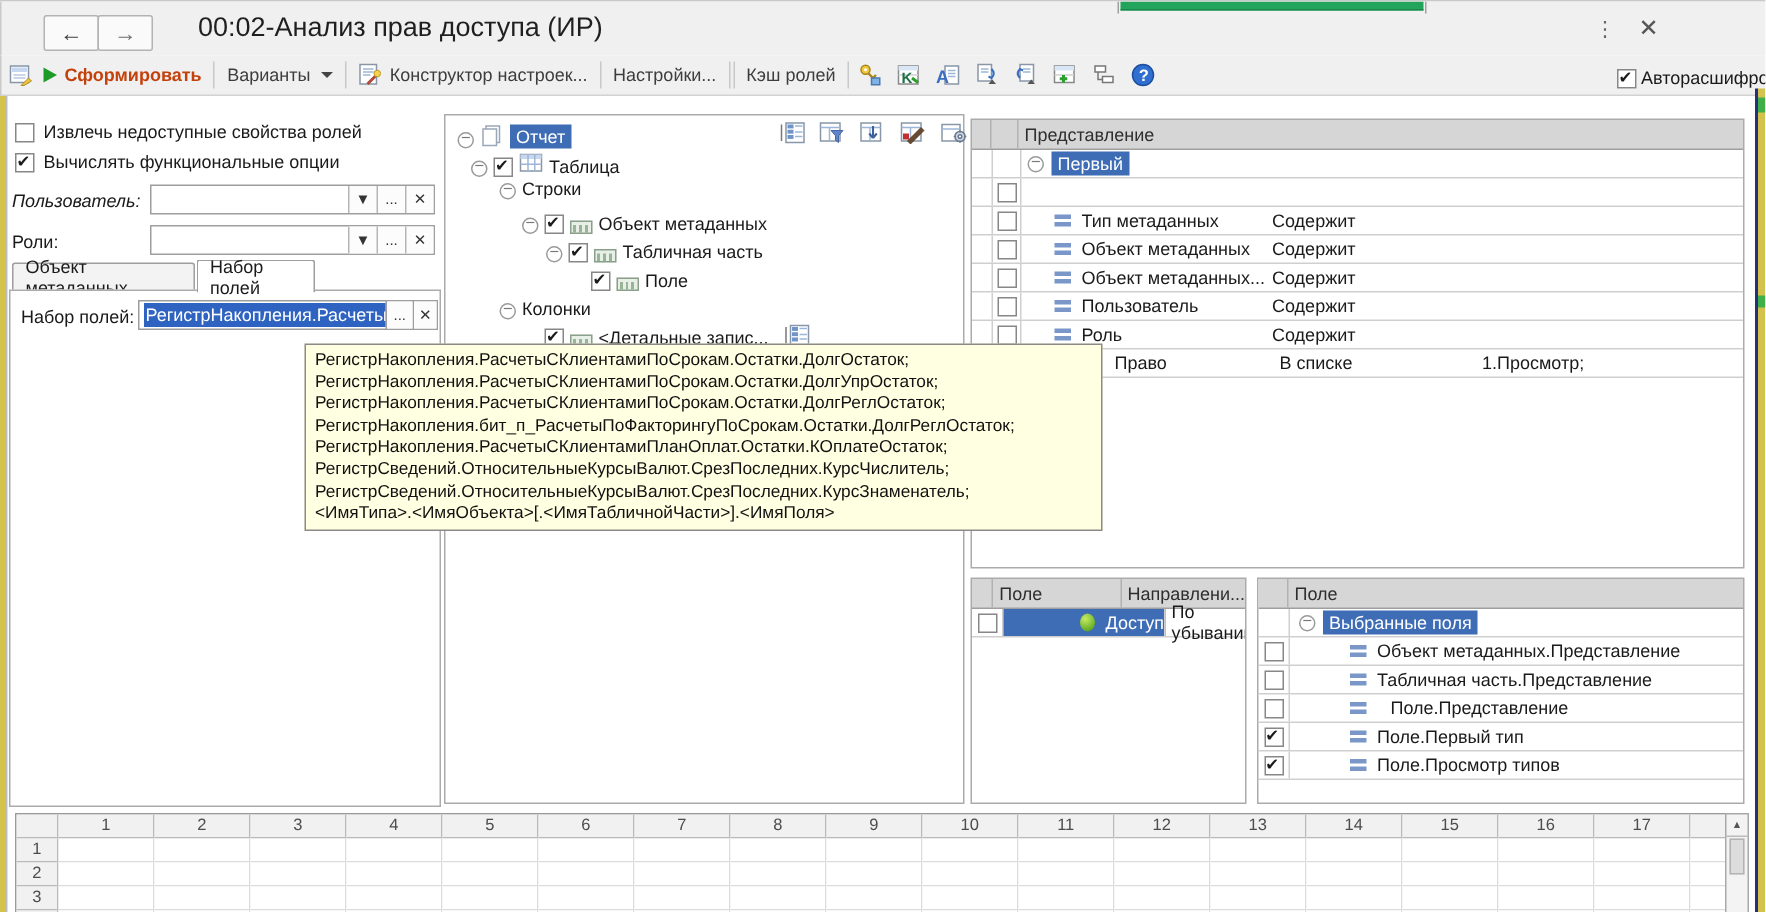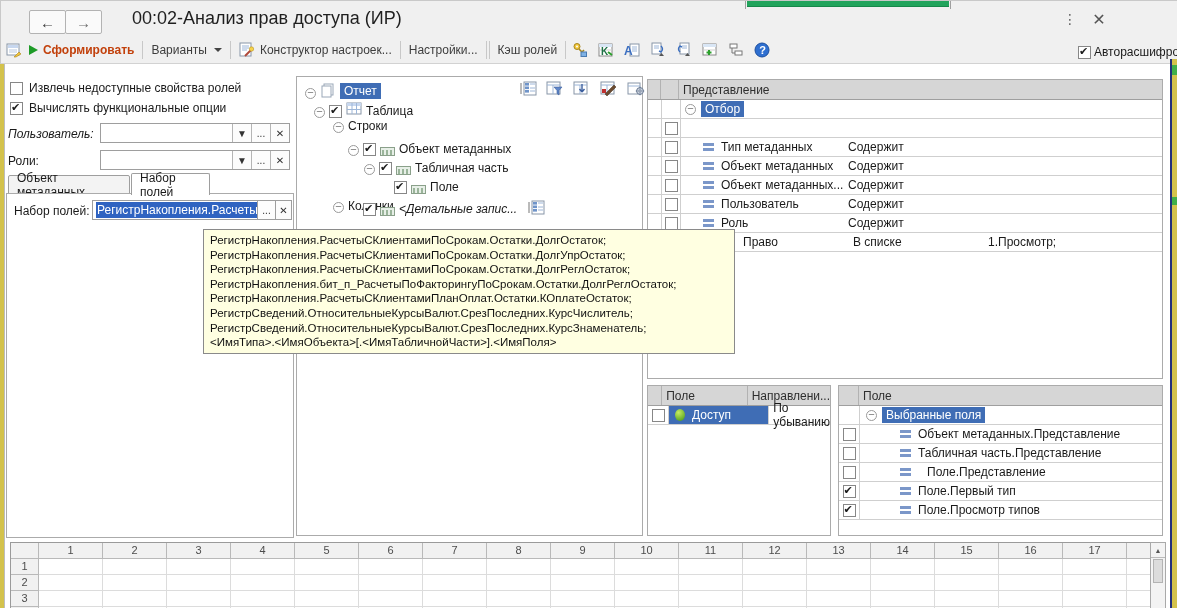--- a/index.html
+++ b/index.html
@@ -383,21 +383,21 @@
     </div>
     <div class="trow" style="left:97px;top:99px;">
       <span class="cb on"></span>
       <span class="fieldicon"></span>
       <span>Поле</span>
     </div>
     <div class="trow" style="left:36px;top:118px;">
       <span class="exp"></span>
       <span>Колонки</span>
     </div>
-    <div class="trow" style="left:66px;top:121px;font-style:italic;">
+    <div class="trow" style="left:66px;top:137px;">
       <span class="cb on"></span>
       <span class="fieldicon"></span>
       <span>&lt;Детальные запис...</span>
       <span class="icon18" style="margin-left:6px;">
         <svg width="18" height="16">
             <rect x="5" y="1" width="12" height="13" fill="#fff" stroke="#8896a8"></rect>
             <rect x="6" y="2" width="4" height="2.6" fill="#6f94c9"></rect>
             <rect x="6" y="5.5" width="4" height="2.6" fill="#6f94c9"></rect>
             <rect x="6" y="9" width="4" height="2.6" fill="#6f94c9"></rect>
             <line x1="11" y1="3" x2="16" y2="3" stroke="#9db6d8"></line>
@@ -413,21 +413,21 @@
     <div class="thead">
       <span class="hcell" style="width:13px;padding:0;"></span>
       <span class="hcell" style="width:18px;padding:0;"></span>
       <span class="hcell" style="flex:1;border-right:none;">Представление</span>
     </div>
     <div class="rrow">
       <span class="c-narrow"></span>
         <span class="c-check"></span>
       <span class="c-main">
           <span class="exp" style="margin-left:4px;margin-right:5px;"></span>
-        <span class="sel">Отбор</span>
+        <span class="sel">Первый</span>
         </span>
     </div>
     <div class="rrow">
       <span class="c-narrow"></span>
       <span class="c-check">
           <span class="cb"></span>
         </span>
     </div>
     <div class="rrow">
       <span class="c-narrow"></span>
@@ -500,21 +500,21 @@
   <div class="rtable" style="left:647px;top:384px;width:184px;height:151px;">
     <div class="thead">
       <span class="hcell" style="width:20px;padding:0;"></span>
       <span class="hcell" style="width:121px;">Поле</span>
       <span class="hcell" style="flex:1;border-right:none;">Направлени...</span>
     </div>
     <div class="rrow">
       <span class="c-check" style="width:20px;">
           <span class="cb"></span>
         </span>
-      <span style="width:121px;height:100%;border-right:1px solid #cfcfcf;box-sizing:border-box;display:flex;align-items:center;background:#3f6db5;color:#fff;">
+      <span style="width:121px;height:100%;border-right:1px solid #cfcfcf;box-sizing:border-box;display:flex;align-items:center;background:#3f6db5;color:#fff;padding-left:45px;">
         <span class="sphere" style="margin-left:6px;"></span>
         <span style="margin-left:7px;">Доступ</span>
       </span>
       <span style="flex:1;padding-left:4px;">По убыванию</span>
     </div>
   </div>
 
   <div class="rtable" style="left:838px;top:384px;width:325px;height:151px;">
     <div class="thead">
       <span class="hcell" style="width:20px;padding:0;"></span>

